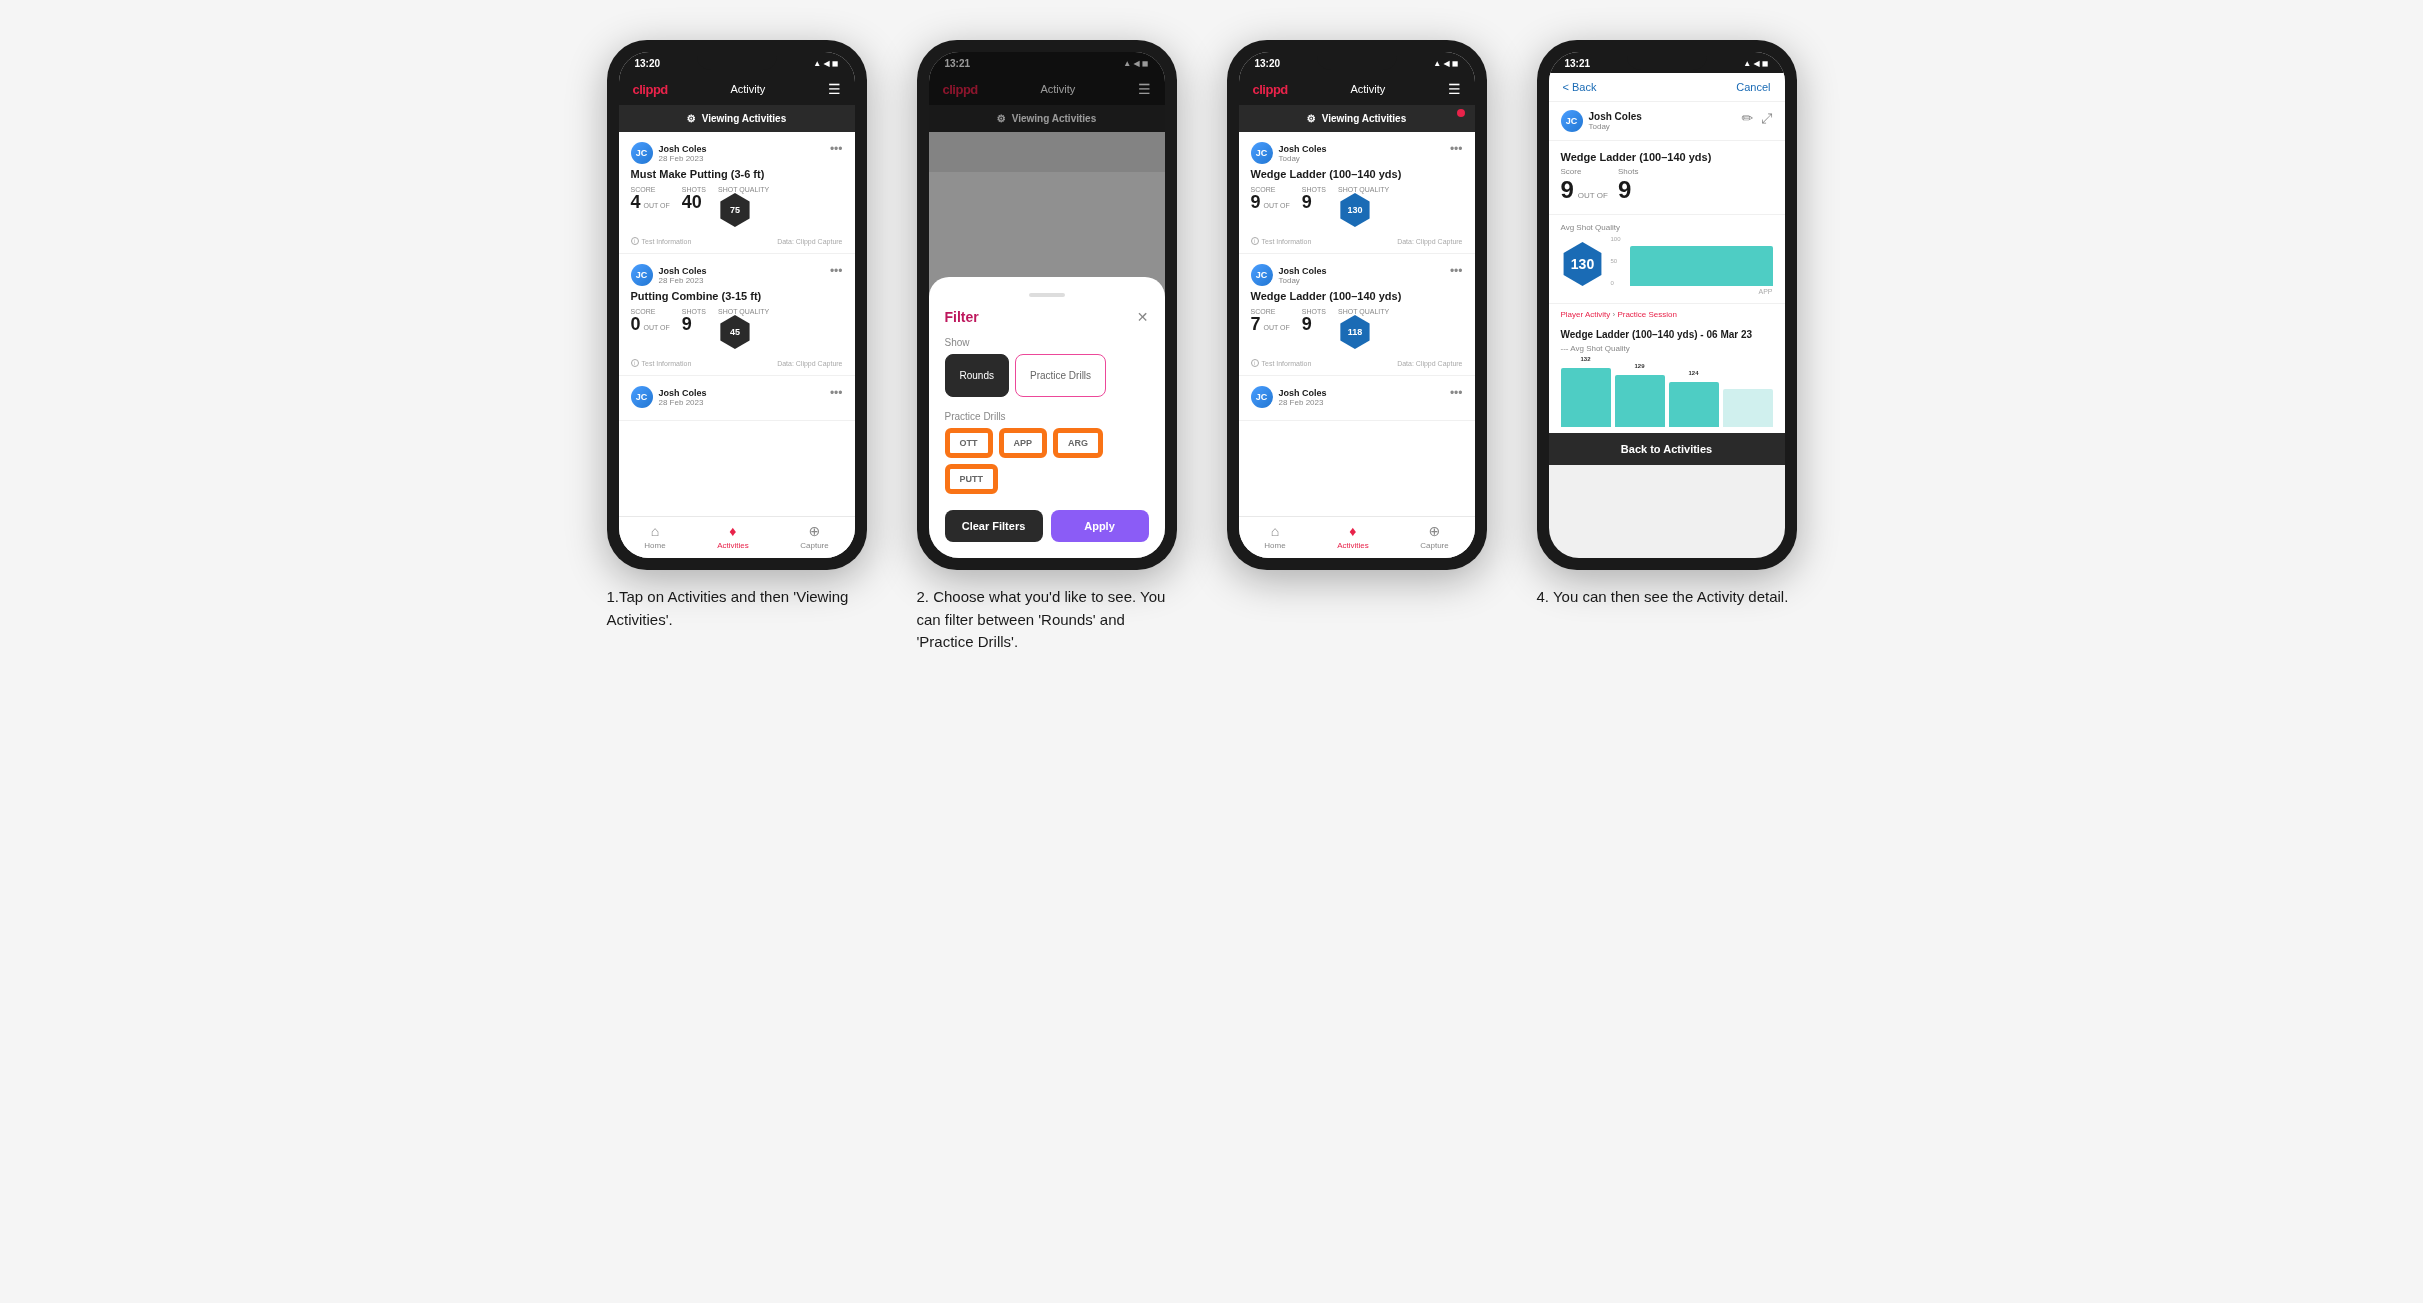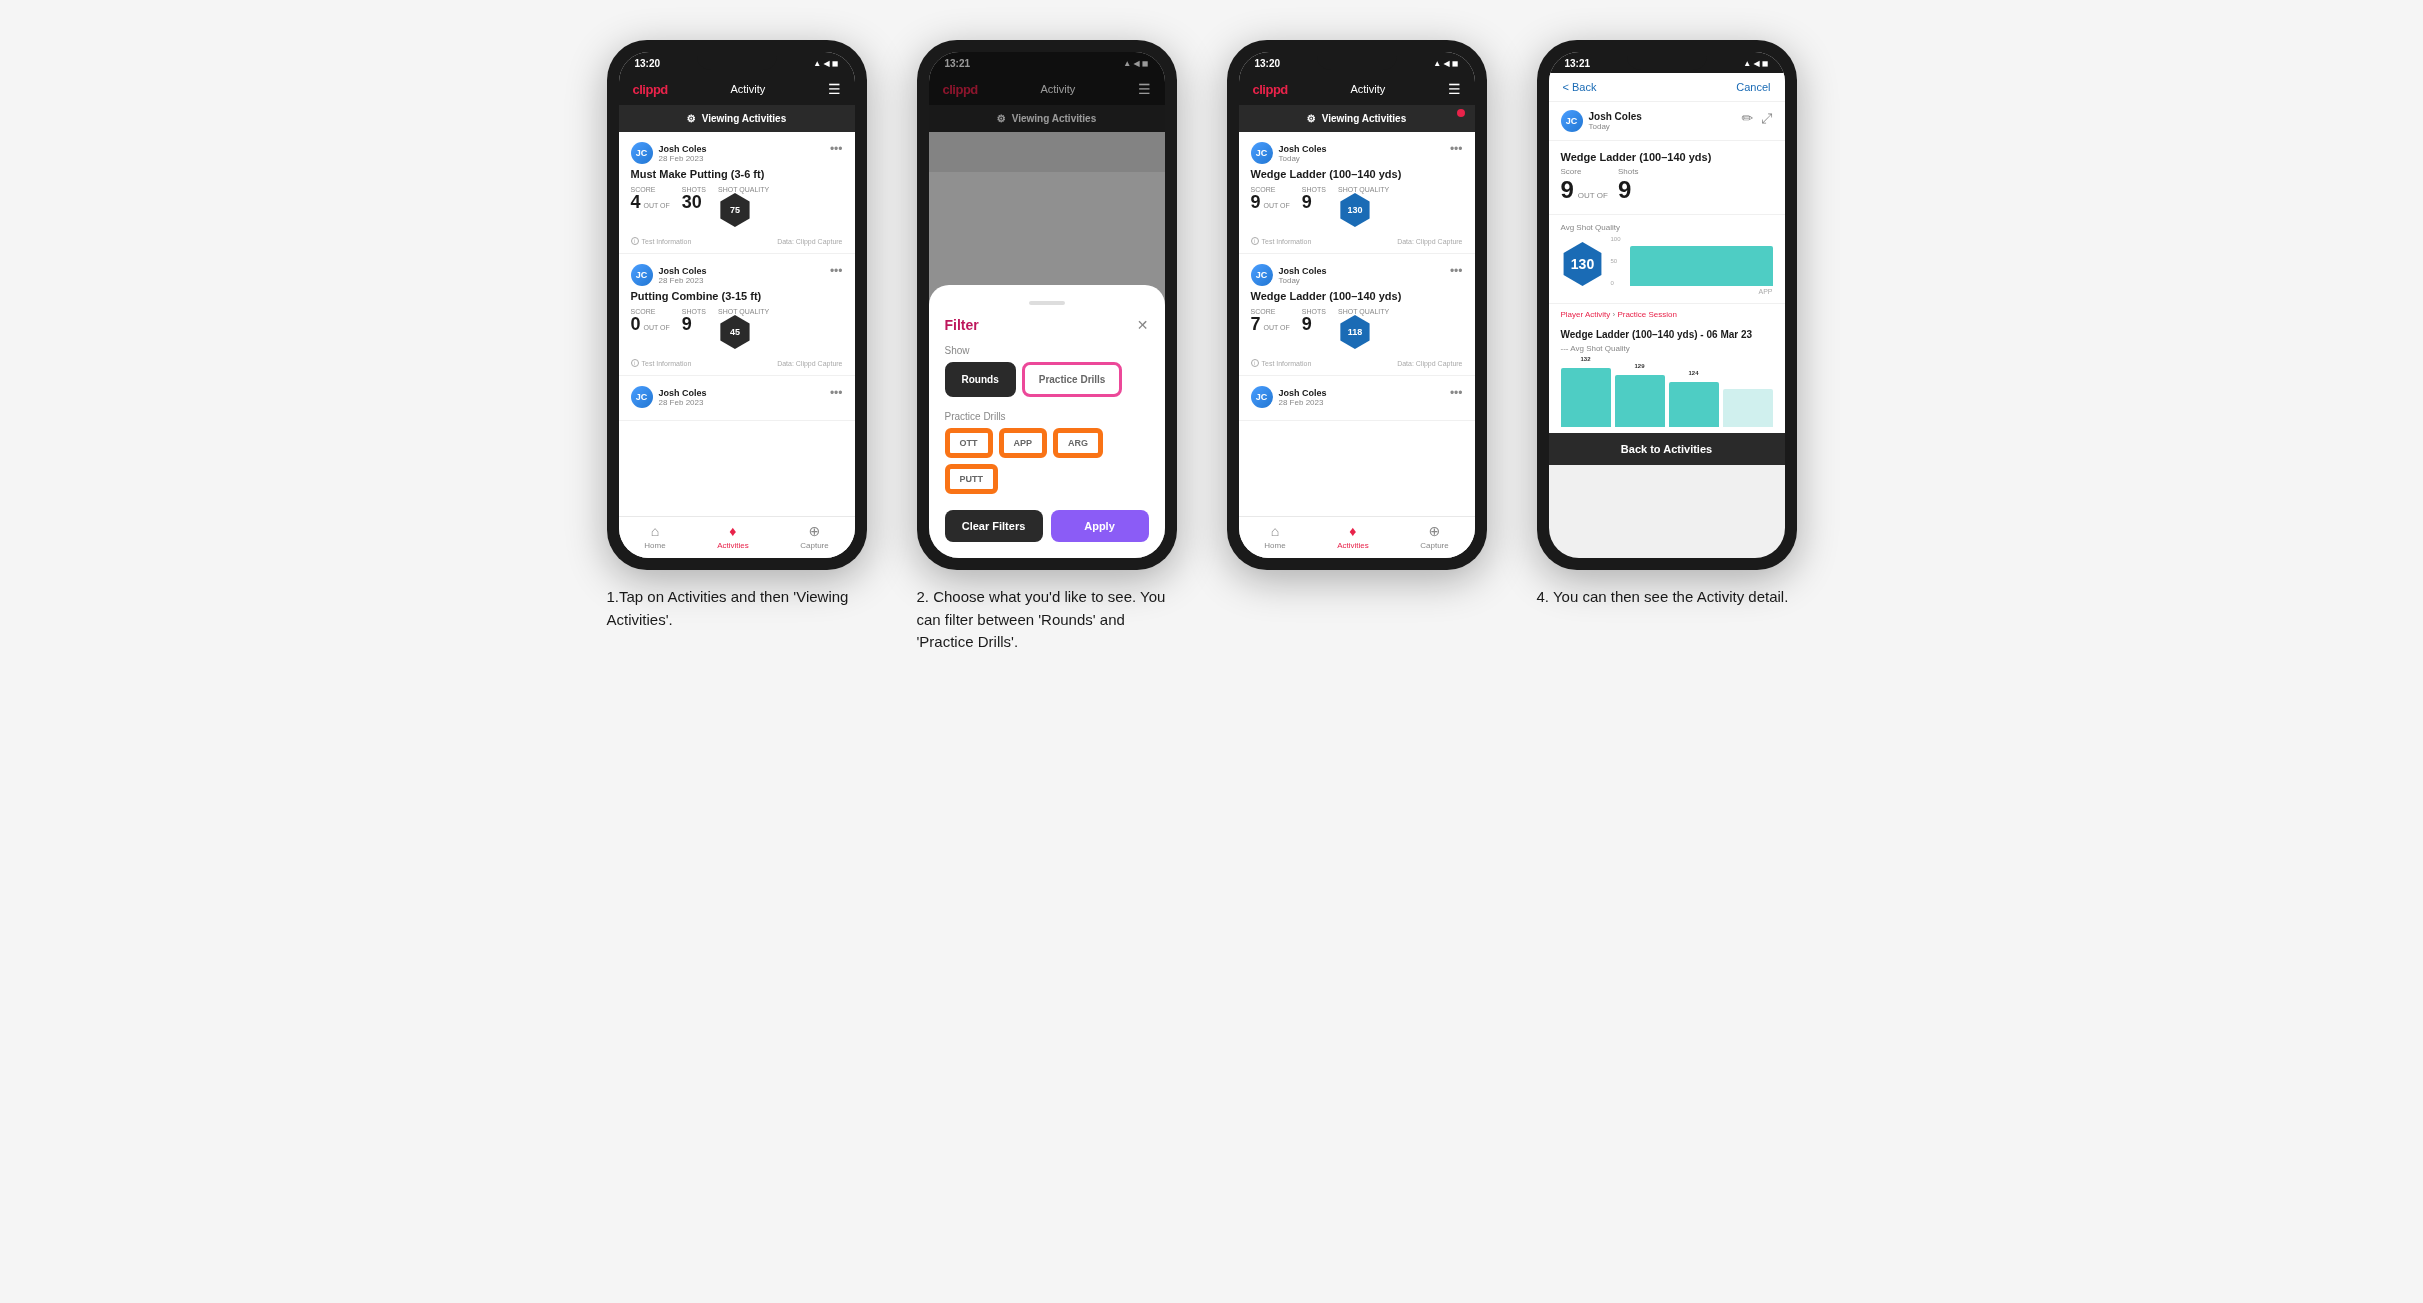--- a/index.html
+++ b/index.html
@@ -224,26 +224,26 @@
     }
     .modal-title { font-size: 14px; font-weight: 700; color: #be185d; }
     .modal-close { font-size: 14px; color: #888; cursor: pointer; }
     .modal-section-label { font-size: 10px; color: #888; margin-bottom: 6px; }
     .filter-tabs {
       display: flex;
       gap: 6px;
       margin-bottom: 14px;
     }
     .filter-tab {
-      padding: 9px 14px;
+      padding: 15px 14px;
       border-radius: 8px;
       font-size: 10px;
-      font-weight: 700;
+      font-weight: 400;
       cursor: pointer;
-      border: 3px solid #ec4899;
+      border: 1px solid #ec4899;
       background: white;
       color: #666;
     }
     .filter-tab.active {
       background: #2a2a2a;
       color: white;
       border-color: #2a2a2a;
     }
     .filter-chips {
       display: flex;
@@ -472,21 +472,21 @@
             <div class="stats-row">
               <div class="stat-group">
                 <span class="stat-label">Score</span>
                 <div class="stat-value-row">
                   <span class="stat-big">4</span>
                   <span class="stat-out-of">OUT OF</span>
                 </div>
               </div>
               <div class="stat-group">
                 <span class="stat-label">Shots</span>
-                <span class="stat-big">30</span>
+                <span class="stat-big">40</span>
               </div>
               <div class="stat-group">
                 <span class="stat-label">Shot Quality</span>
                 <div class="shot-quality-hex">75</div>
               </div>
             </div>
             <div class="test-info-row">
               <span class="footer-info">
                 <span class="info-icon">i</span>
                 <span>Test Information</span>

